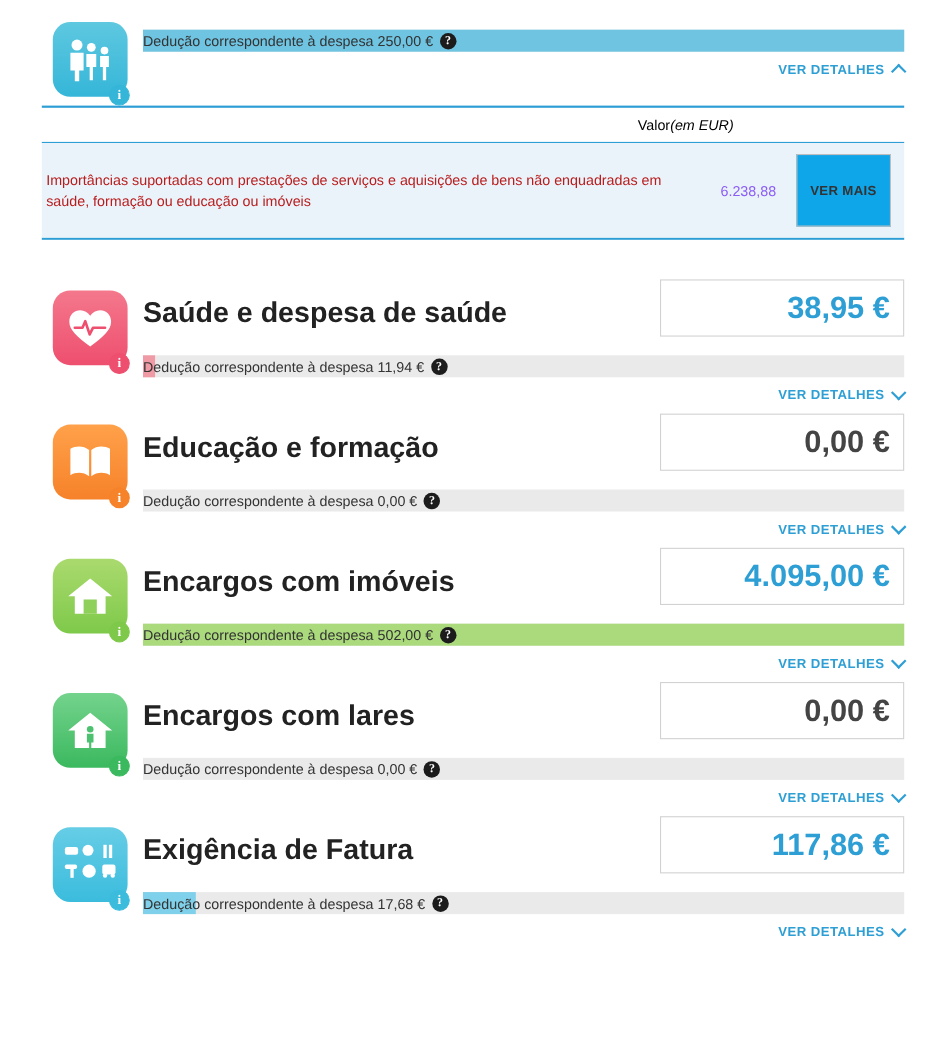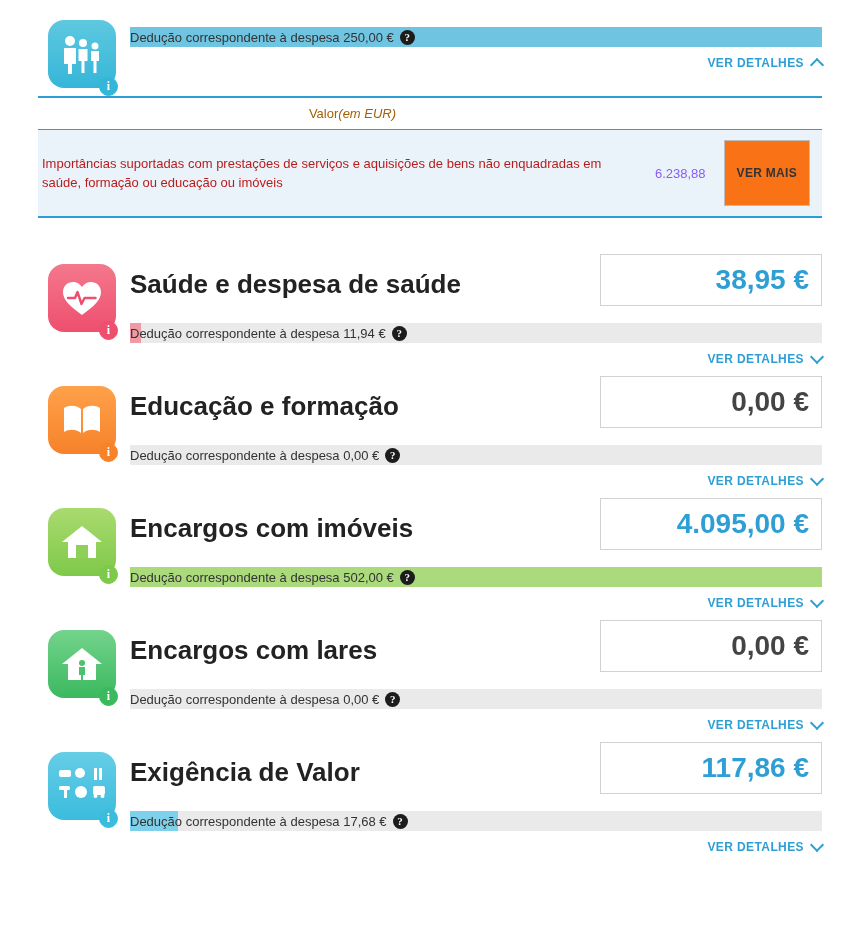--- a/index.html
+++ b/index.html
@@ -137,25 +137,25 @@
   }
   .chev.up { transform: rotate(-135deg); margin-bottom: 0px; margin-top: 4px;}
 
   .expanded {
     border-top: 2px solid #2e9fd4;
     border-bottom: 2px solid #2e9fd4;
     margin: 8px 0 0 0;
   }
   .exp-head {
     display: flex;
-    justify-content: center;
+    justify-content: flex-end;
     border-bottom: 1px solid #2e9fd4;
     padding: 8px 155px 8px 0;
     font-size: 13px;
-    color: #a16207;
+    color: #000000;
   }
   .exp-head em { font-style: italic; }
   .exp-row {
     display: flex;
     align-items: center;
     background: #eaf3fa;
     padding: 10px 12px 10px 4px;
   }
   .exp-desc {
     flex: 1 1 auto;
@@ -167,21 +167,21 @@
   .exp-val {
     flex: 0 0 110px;
     text-align: right;
     font-size: 13px;
     color: #8b5cf6;
     padding-right: 18px;
   }
   .btn-vermais {
     flex: 0 0 auto;
     border: 1px solid #bdbdbd;
-    background: #f97316;
+    background: #0ea5e9;
     color: #333;
     font-size: 12px;
     font-weight: bold;
     letter-spacing: .3px;
     padding: 25px 12px;
     cursor: pointer;
   }
 
   .gap { height: 26px; }
   .icon-svg { display: block; }
@@ -381,21 +381,21 @@
               <rect x="37" y="20" width="12" height="9" rx="2"></rect>
               <circle cx="39.5" cy="30" r="2"></circle>
               <circle cx="46.5" cy="30" r="2"></circle>
             </g>
           </svg>
         </div>
         <div class="info-dot" style="background:#3bbcdd;border-color:#3bbcdd;">i</div>
       </div>
       <div class="cat-body">
         <div class="title-line">
-          <div class="cat-title">Exigência de Valor</div>
+          <div class="cat-title">Exigência de Fatura</div>
           <div class="amount-box">117,86 €</div>
         </div>
         <div class="bar-track">
           <div class="bar-fill" style="width:7%;background:#7fd0ea;"></div>
           <div class="bar-label">
             <span>Dedução correspondente à despesa 17,68 €</span>
             <span class="qmark">?</span>
           </div>
         </div>
         <div class="details-line">

